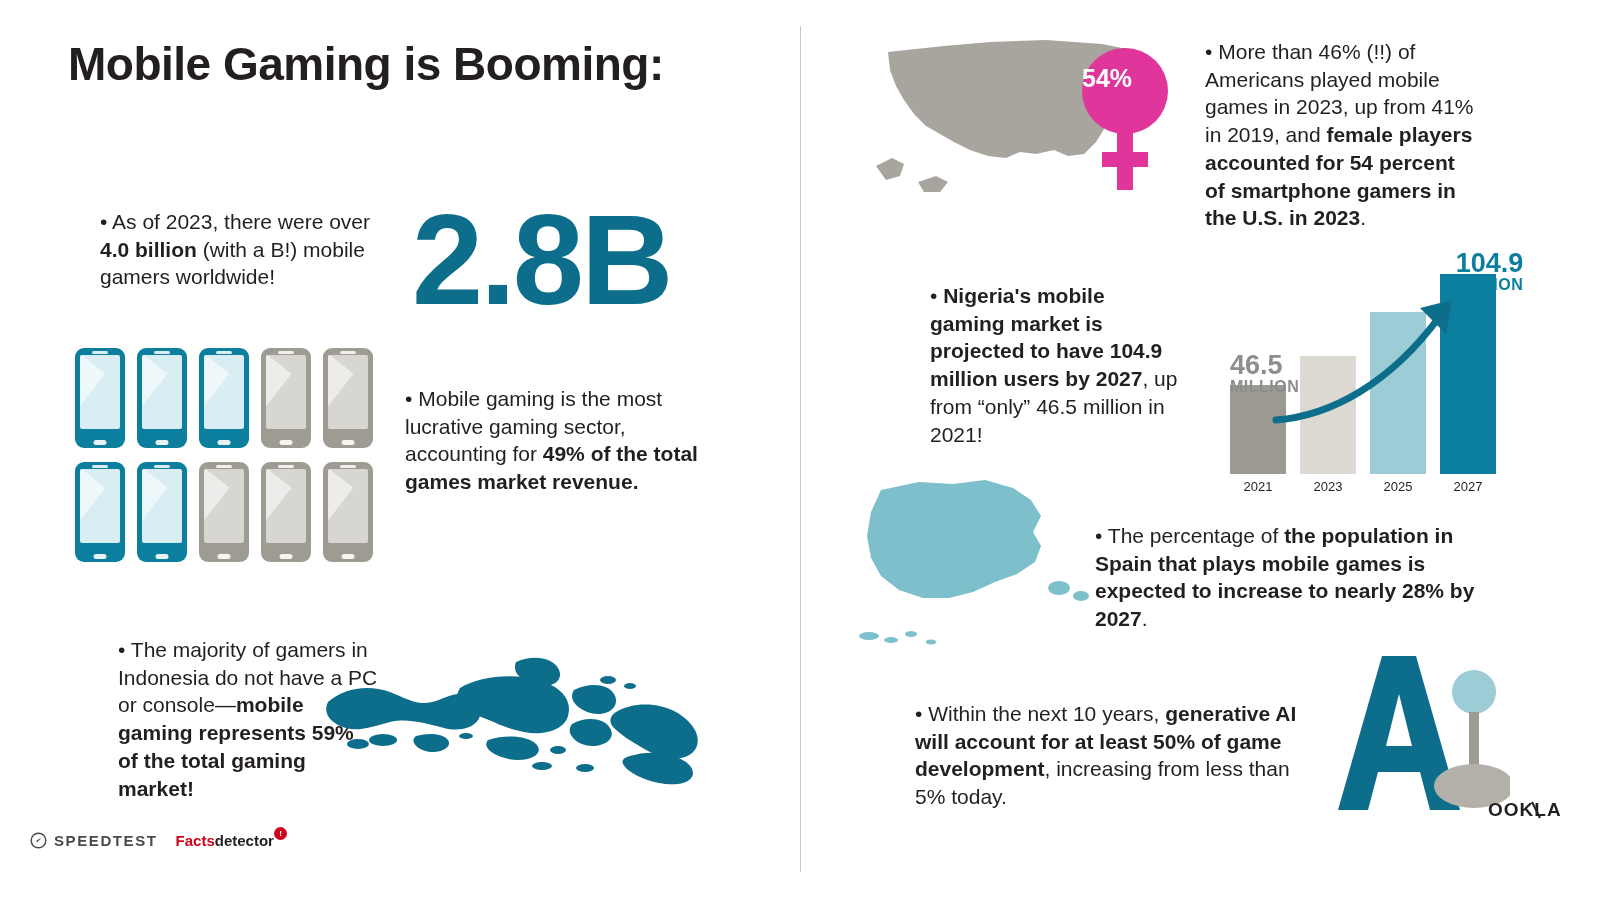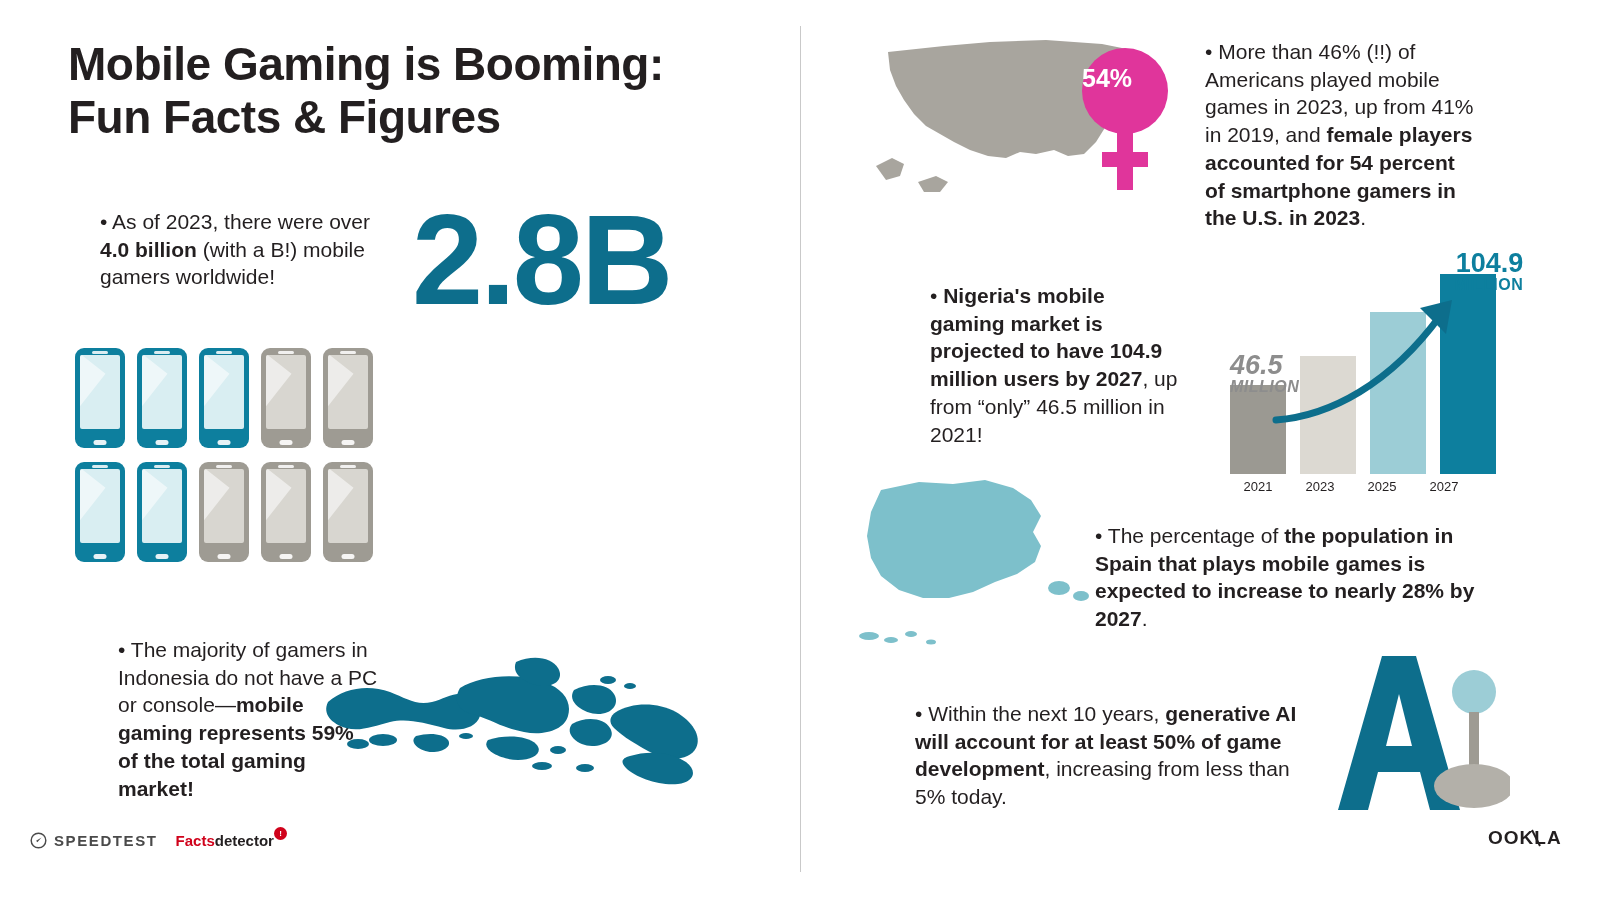--- a/index.html
+++ b/index.html
@@ -93,56 +93,59 @@
     font-size:25px; font-weight:bold; color:#ffffff; z-index:3;
   }
   .fact-4 { position:absolute; left:1205px; top:38px; width:270px; }
 
   .fact-5 { position:absolute; left:930px; top:282px; width:255px; }
 
   
   .chart { position:absolute; left:1230px; top:240px; width:290px; height:260px; }
   .bars { position:absolute; left:0; bottom:26px; width:290px; height:210px; display:flex; align-items:flex-end; gap:14px; }
   .bar { width:56px; }
-  .bl { position:absolute; bottom:0; width:290px; height:26px; display:flex; gap:6px; }
+  .bl { position:absolute; bottom:0; width:290px; height:26px; display:flex; gap:14px; }
   .bl span { width:56px; text-align:center; font-size:13px; color:#231f20; padding-top:5px; }
   .clabel { position:absolute; font-weight:bold; line-height:1.0; }
   .clabel .big { font-size:27px; display:block; }
   .clabel .small { font-size:16px; display:block; letter-spacing:.5px; }
-  .clabel.left  { left:0px;  top:112px; color:#8d8d8d;font-style:italic; }
+  .clabel.left  { left:0px;  top:112px; color:#8d8d8d; }
   .clabel.right { left:224px; top:10px;  color:#0d7f9e; text-align:right; }
   .arrow { position:absolute; left:40px; top:40px; width:230px; height:160px; }
 
   .spain { position:absolute; left:845px; top:470px; width:270px; height:190px; }
   .fact-6 { position:absolute; left:1095px; top:522px; width:385px; }
 
   .fact-7 { position:absolute; left:915px; top:700px; width:385px; }
   .ai-art { position:absolute; left:1330px; top:650px; width:180px; height:175px; }
 
-  .ookla { position:absolute; right:34px; top:826px; }
+  .ookla { position:absolute; right:34px; top:798px; }
 </style>
 </head>
 <body>
 
 <div class="page">
 
   <div class="divider"></div>
 
   <div class="title">
     <span>Mobile Gaming is Booming:</span>
-    <span class="l2">Fun Facts &amp; Figures</span>
   </div>
 
   <div class="bigstat">2.8B</div>
 
   <div class="txt fact-1">
     <span>•</span>
     <span>As of 2023, there were over </span><b>4.0 billion</b><span> (with a B!) mobile gamers worldwide!</span>
   </div>
 
+  <div class="txt fact-2">
+    <span>•</span>
+    <span>Mobile gaming is the most lucrative gaming sector, accounting for </span><b>49% of the total games market revenue.</b>
+  </div>
 
   <div class="phones">
     <div class="prow">
       <div class="phone on">
           <div class="pnotch"></div>
           <div class="pscreen"></div>
           <div class="phome"></div>
         </div>
       <div class="phone on">
           <div class="pnotch"></div>

